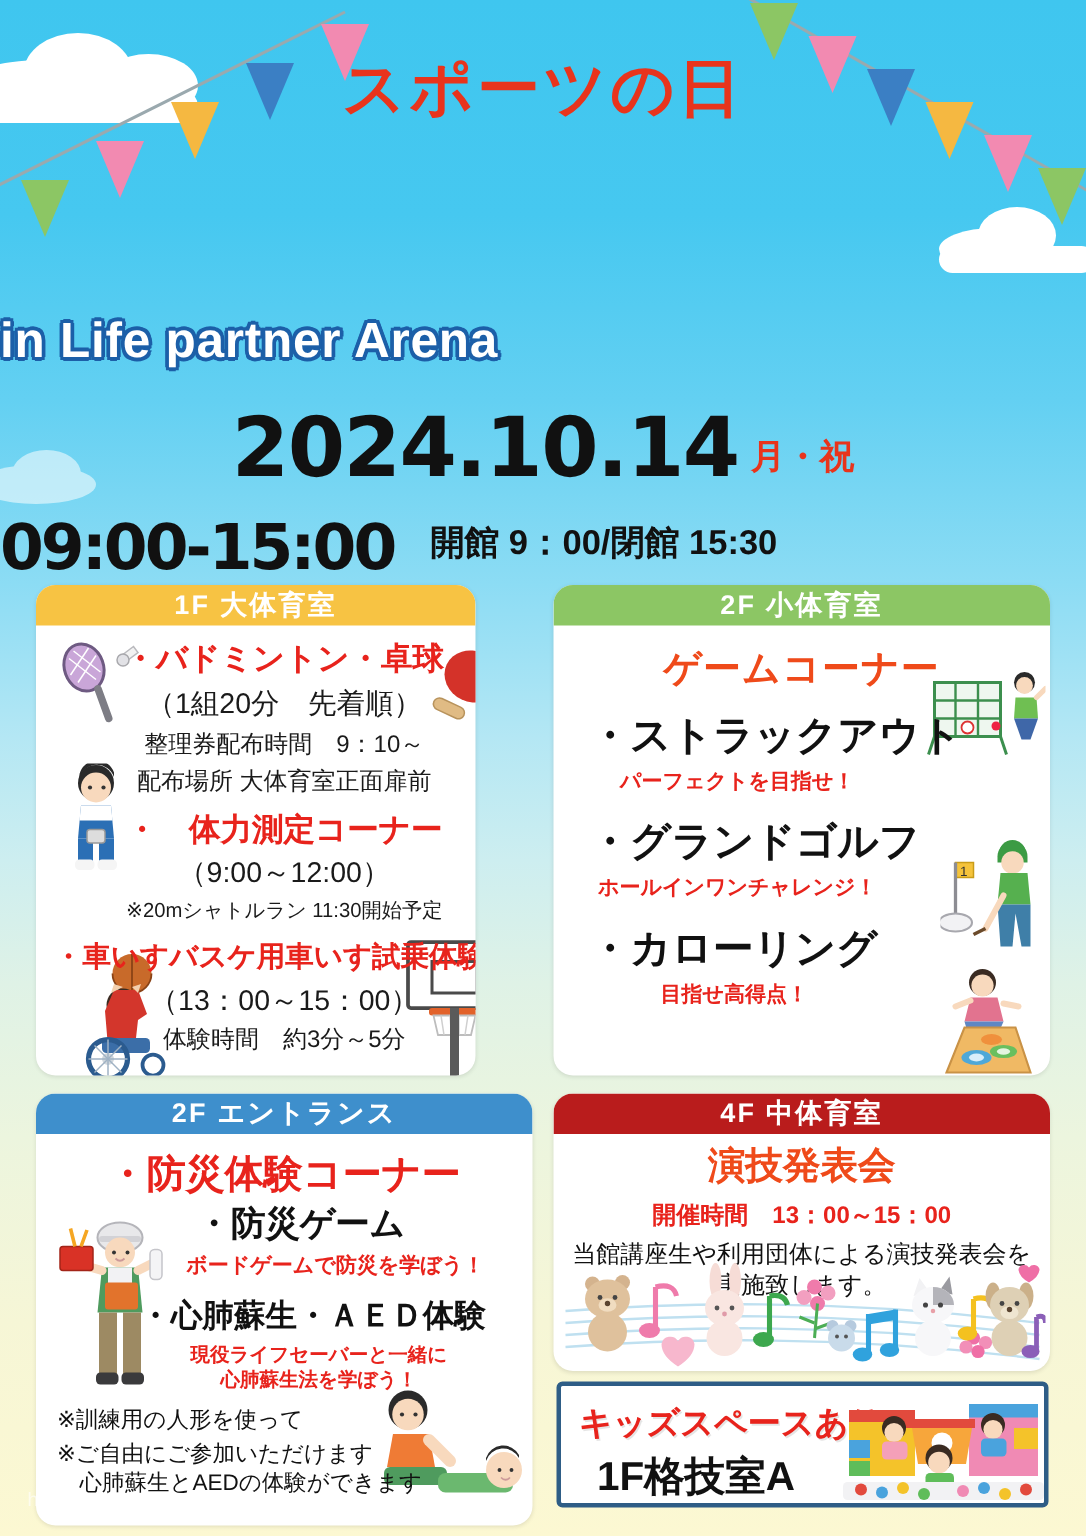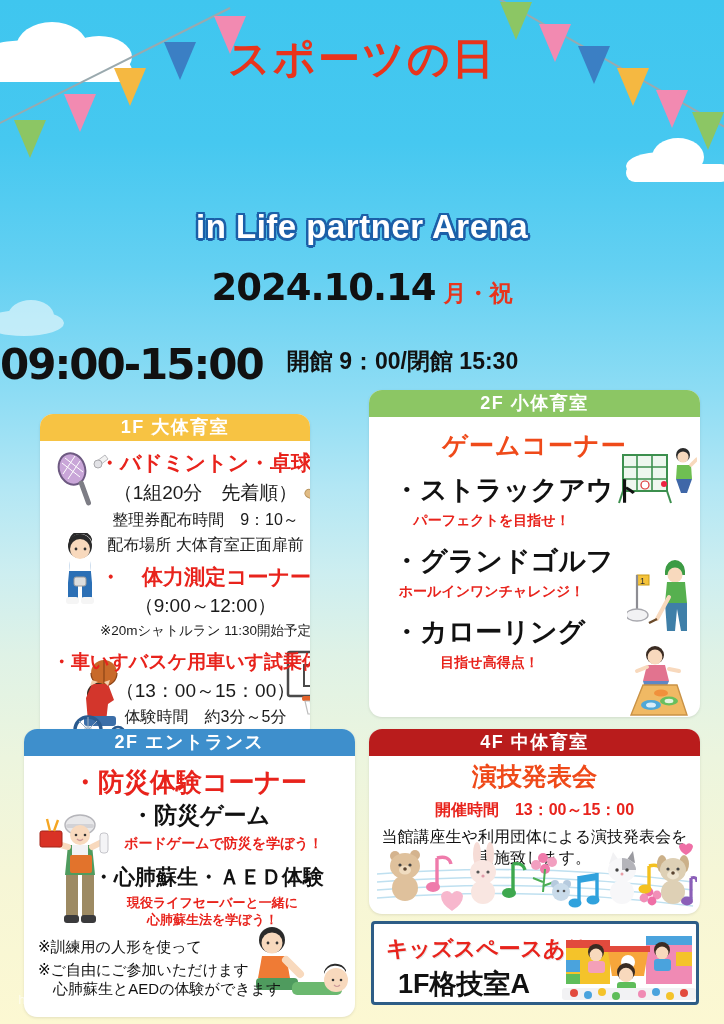--- a/index.html
+++ b/index.html
@@ -47,32 +47,32 @@
     letter-spacing:1px;
     font-family:"DejaVu Sans","Liberation Sans",sans-serif;
     text-shadow:
       -3px -3px 0 #fff, 3px -3px 0 #fff, -3px 3px 0 #fff, 3px 3px 0 #fff,
       -4px 0 0 #fff, 4px 0 0 #fff, 0 -4px 0 #fff, 0 4px 0 #fff,
       -4px -2px 0 #fff, 4px 2px 0 #fff, 2px -4px 0 #fff, -2px 4px 0 #fff;
     white-space:nowrap;
   }
   .venue {
     position:absolute; top:208px; left:0; width:724px;
-    text-align:center;
+    text-align:left;
     font-size:33px; font-weight:bold; color:#ffffff;
     letter-spacing:0.5px;
     text-shadow:
       -2px -2px 0 #1c5fa8, 2px -2px 0 #1c5fa8, -2px 2px 0 #1c5fa8, 2px 2px 0 #1c5fa8,
       -2.5px 0 0 #1c5fa8, 2.5px 0 0 #1c5fa8, 0 -2.5px 0 #1c5fa8, 0 2.5px 0 #1c5fa8;
   }
 
   
   .date-row { position:absolute; top:266px; left:0; width:724px; text-align:center; }
   .date-big {
-    font-size:37px; font-weight:bold; color:#111;
+    font-size:55px; font-weight:bold; color:#111;
     letter-spacing:-1px;
     font-family:"DejaVu Sans","Liberation Sans",sans-serif;
     vertical-align:middle;
   }
   .date-day {
     font-size:23px; font-weight:bold; color:#e8341c;
     margin-left:8px; vertical-align:middle; position:relative; top:6px;
   }
   .time-row {
     position:absolute; top:340px; left:0; width:724px;
@@ -96,21 +96,21 @@
     box-shadow:0 1px 3px rgba(0,0,0,.10);
   }
   .card-hd {
     height:27px; line-height:27px;
     text-align:center;
     color:#fff; font-size:18px; font-weight:bold;
     letter-spacing:1.5px;
   }
   .card-body { position:relative; height:calc(100% - 27px); }
 
-  #card-1f { left:40px;  top:390px; width:270px; height:327px;margin-top:24px; }
+  #card-1f { left:24px;  top:390px; width:293px; height:327px; }
   #card-2fs{ left:369px; top:390px; width:331px; height:327px; }
   #card-2fe{ left:24px;  top:729px; width:331px; height:288px; }
   #card-4f { left:369px; top:729px; width:331px; height:185px; }
 
   
   .ttl-red {
     color:#e8231c; font-weight:bold; text-align:center;
     font-size:21px; letter-spacing:0px;
   }
   .ttl-red.sm { font-size:19px; }

